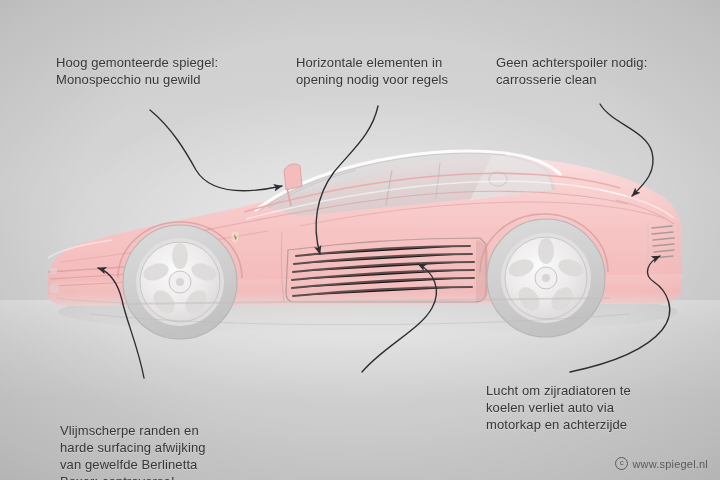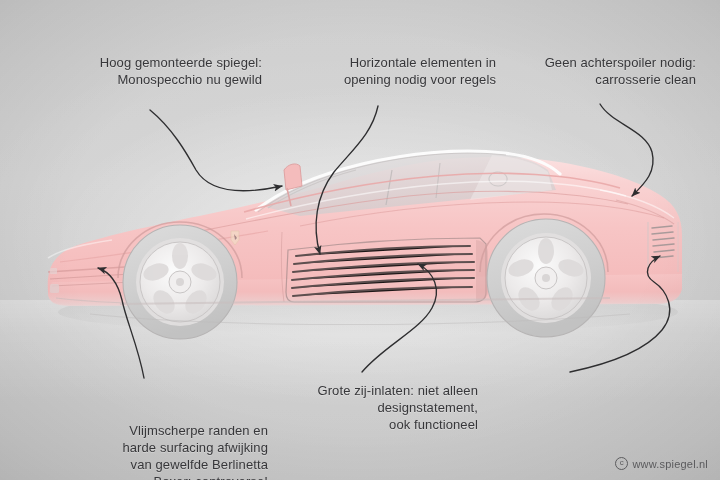--- a/index.html
+++ b/index.html
@@ -35,21 +35,21 @@
   }
 
   svg.layer{position:absolute;left:0;top:0;width:720px;height:480px;}
 
   
   .note{
     position:absolute;
     color:#37373a;
     font-size:13px;
     line-height:17px;
-    text-align:right;
+    text-align:left;
     letter-spacing:.1px;
     white-space:pre-line;
     text-shadow:0 1px 0 rgba(255,255,255,.28);
   }
   .watermark{
     position:absolute;right:12px;bottom:10px;
     font-size:11px;color:#4a4a4d;
     display:flex;align-items:center;gap:4px;
     letter-spacing:.2px;
     opacity:.85;
@@ -271,23 +271,23 @@
 opening nodig voor regels</div>
 
   <div class="note" style="left:496px;top:54px;width:200px;">Geen achterspoiler nodig:
 carrosserie clean</div>
 
   <div class="note" style="left:60px;top:382px;width:208px;margin-top:40px;">Vlijmscherpe randen en
 harde surfacing afwijking
 van gewelfde Berlinetta
 Boxer: controverse!</div>
 
-  <div class="note" style="left:272px;top:382px;width:206px;">Grote zij-inlaten: niet alleen
-designstatement,
-ook functioneel</div>
-
+
+  <div class="note" style="left:486px;top:382px;width:214px;">Lucht om zijradiatoren te
+koelen verliet auto via
+motorkap en achterzijde</div>
 
   <div class="watermark">
     <span class="wm-mark">c</span>
     <span>www.spiegel.nl</span>
   </div>
 
 </div>
 
 </body></html>

